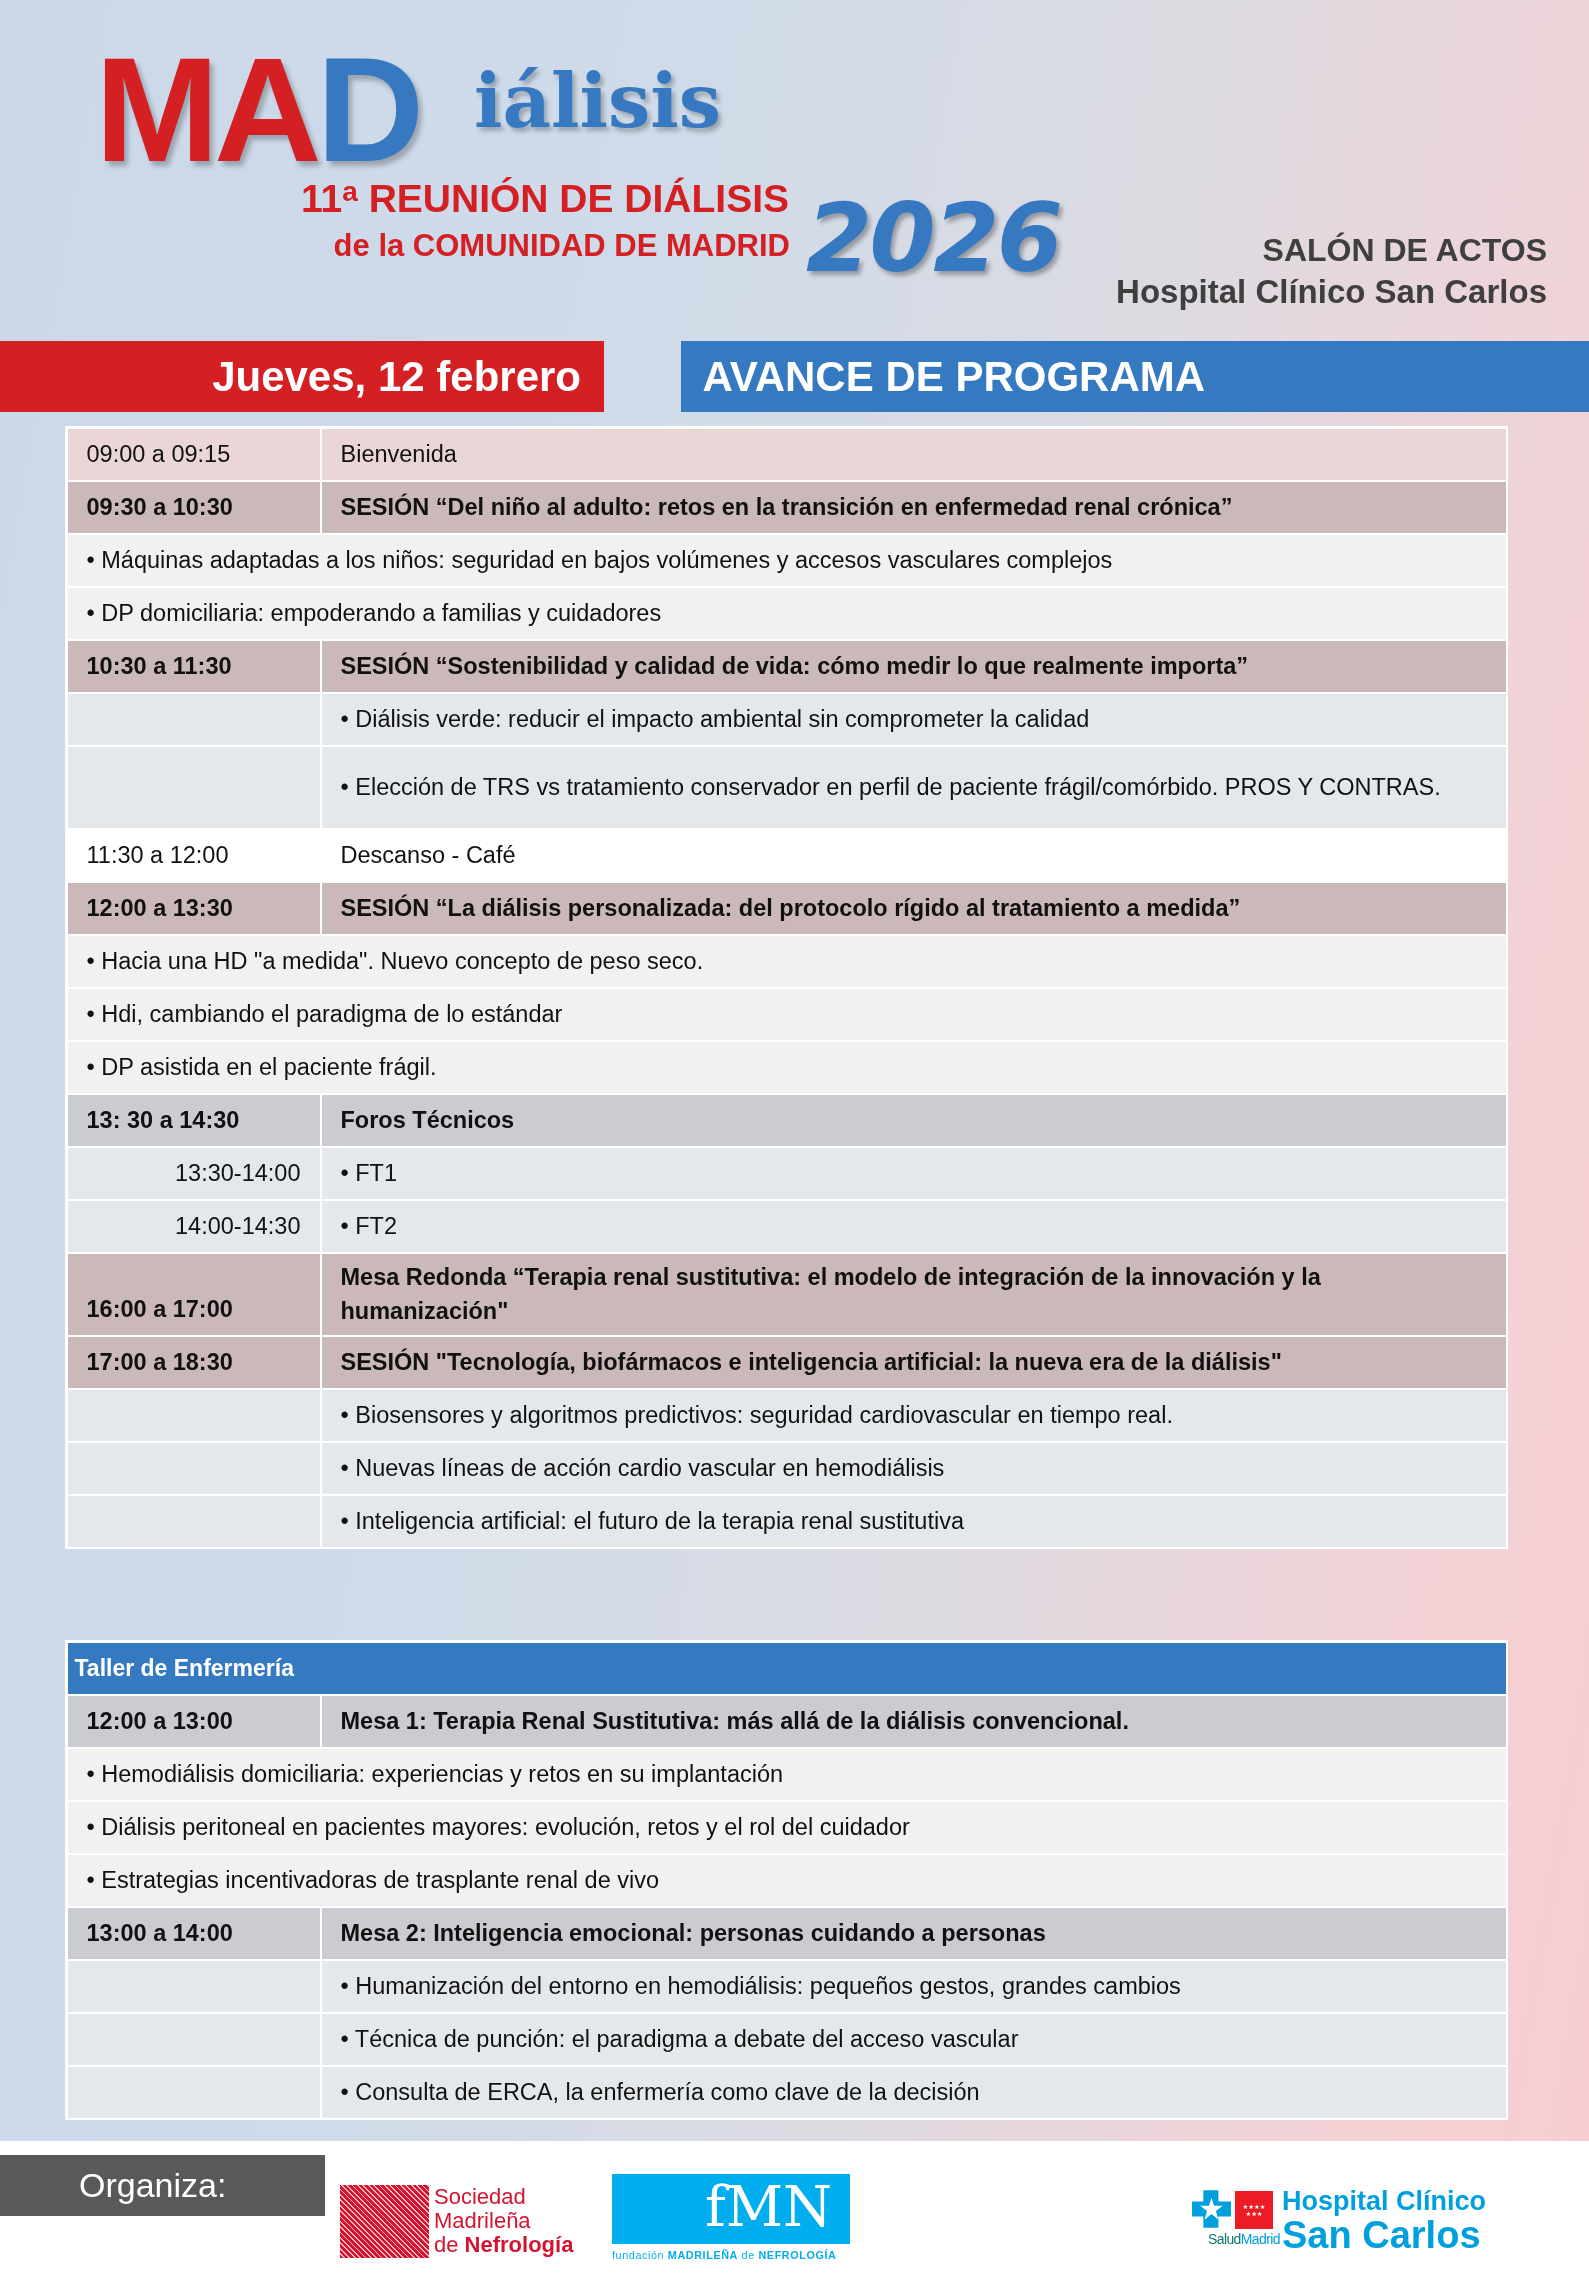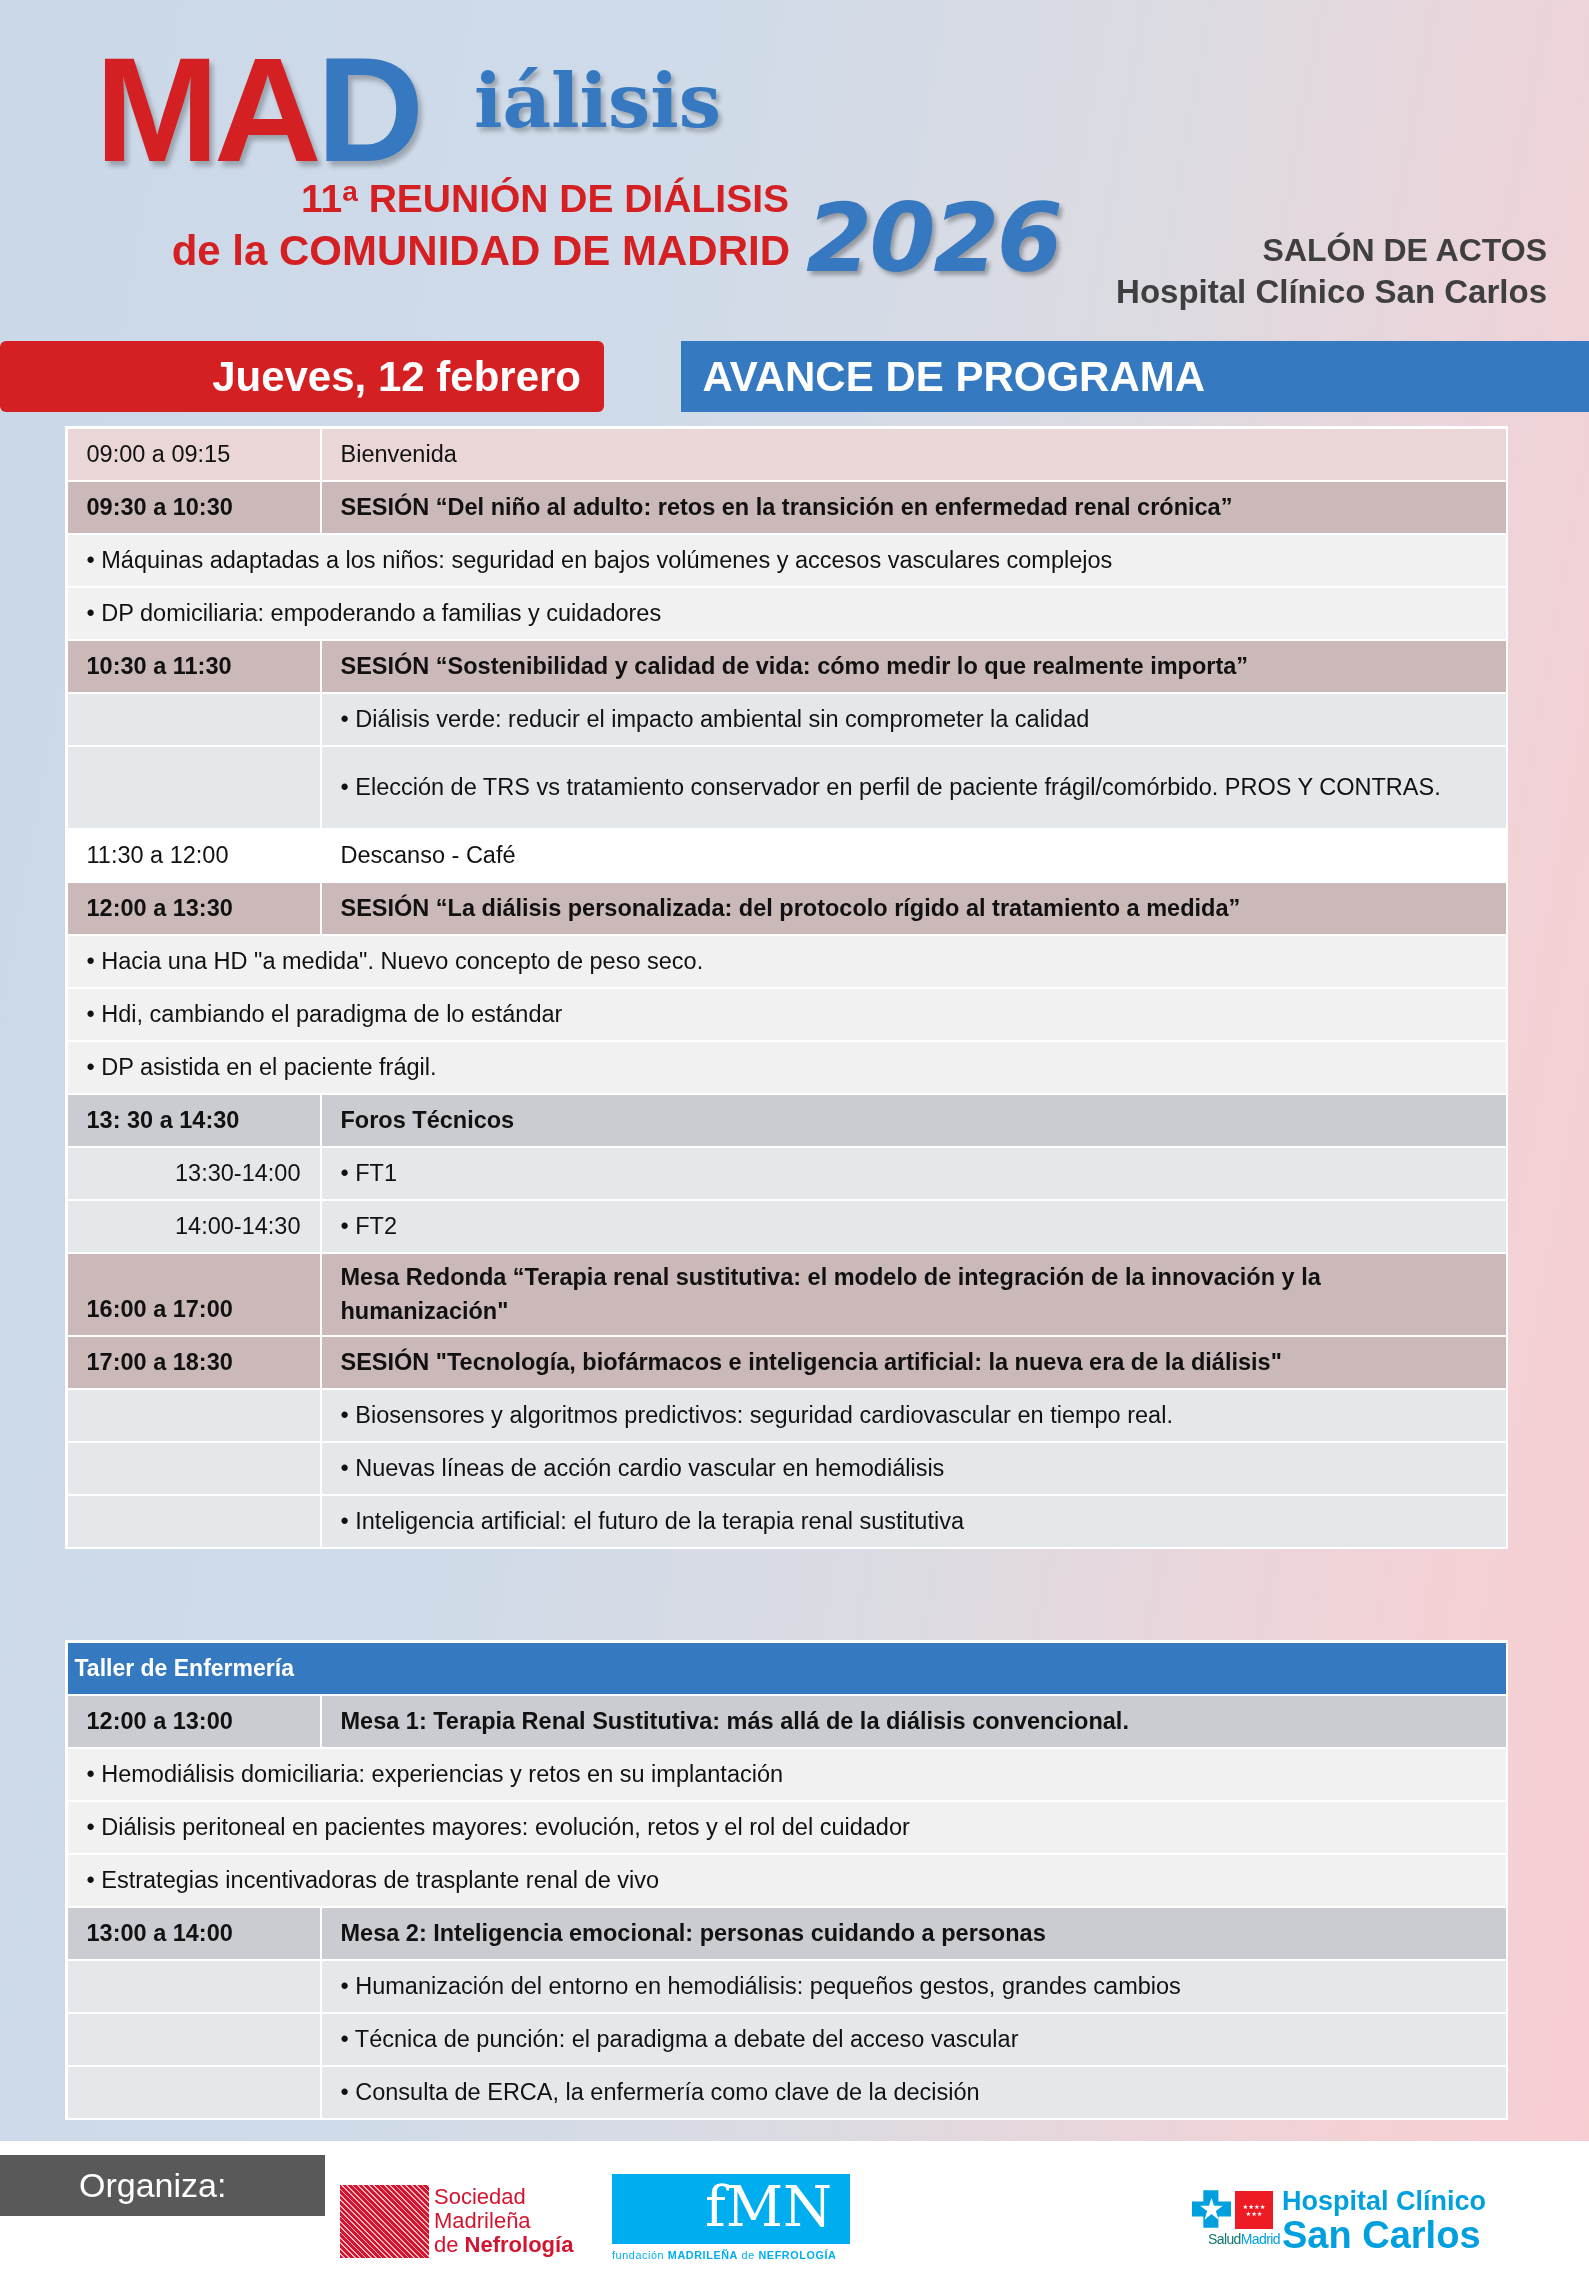--- a/index.html
+++ b/index.html
@@ -9,27 +9,27 @@
       background: linear-gradient(100deg, #cbd8e8 0%, #cfdbe9 35%, #dcdbe2 60%, #f2d2d6 85%, #f8cdd2 100%);
     }
     .abs { position: absolute; }
 
     
     .logo-mad { left: 95px; top: 35px; font-family: "Liberation Sans", sans-serif; font-weight: 900; font-size: 149px; line-height: 1; letter-spacing: -5.1px; color: #d42023; text-shadow: 3.8px 5.1px 5.1px rgba(0,0,0,0.25); }
     .logo-mad .d { color: #3679c1; }
     .logo-dialisis { left: 474px; top: 64px; font-family: "DejaVu Serif", serif; font-weight: bold; font-size: 75px; line-height: 1; color: #3679c1; text-shadow: 3.2px 4.4px 4.4px rgba(0,0,0,0.25); }
     .subtitle1 { left: 300px; top: 178px; width: 489px; text-align: right; font-weight: bold; color: #d42023; font-size: 39px; line-height: 1; }
     .subtitle1 sup { font-size: 28px; vertical-align: 11.4px; }
-    .subtitle2 { left: 153px; top: 230px; width: 637px; text-align: right; font-weight: bold; color: #d42023; font-size: 42px; line-height: 1; }
+    .subtitle2 { left: 153px; top: 230px; width: 637px; text-align: right; font-weight: bold; color: #d42023; font-size: 31px; line-height: 1; }
     .year { left: 806px; top: 191px; font-family: "DejaVu Sans", sans-serif; font-weight: bold; font-style: italic; font-size: 95px; color: #3679c1; line-height: 1; text-shadow: 3.2px 4.4px 4.4px rgba(0,0,0,0.3); letter-spacing: -2.5px; }
     .venue1 { left: 1017px; top: 234px; width: 530px; text-align: right; font-weight: bold; color: #3f3f3f; font-size: 32px; line-height: 1; }
     .venue2 { left: 954px; top: 275px; width: 593px; text-align: right; font-weight: bold; color: #3f3f3f; font-size: 33px; line-height: 1; }
 
     
-    .date-banner { left: 0; top: 341px; width: 604px; height: 71px; background: #d42023; color: #fff; font-weight: bold; font-size: 42px; display: flex; align-items: center; justify-content: flex-end; padding-right: 23px; box-sizing: border-box; border-radius: 6px; }
+    .date-banner { left: 0; top: 341px; width: 604px; height: 71px; background: #d42023; color: #fff; font-weight: bold; font-size: 42px; display: flex; align-items: center; justify-content: flex-end; padding-right: 23px; box-sizing: border-box; }
     .program-banner { left: 681px; top: 341px; width: 908px; height: 71px; background: #357ac0; color: #fff; font-weight: bold; font-size: 42px; display: flex; align-items: center; padding-left: 21.6px; box-sizing: border-box; }
 
     
     .table { left: 65px; width: 1443px; background: #ffffff; padding: 2.5px; box-sizing: border-box; }
     .row { display: flex; border-bottom: 2.5px solid #fff; }
     .row:last-child { border-bottom: none; }
     .cell-time { width: 254px; padding: 0 19px; box-sizing: border-box; display: flex; align-items: center; font-size: 23.5px; color: #111; border-right: 2.5px solid #fff; }
     .cell-time.right { justify-content: flex-end; }
     .cell-time.bottom { align-items: flex-end; padding-bottom: 11.4px; }
     .cell-content { flex: 1; padding: 0 19px; box-sizing: border-box; display: flex; align-items: center; font-size: 23.5px; color: #111; line-height: 1.45; }

